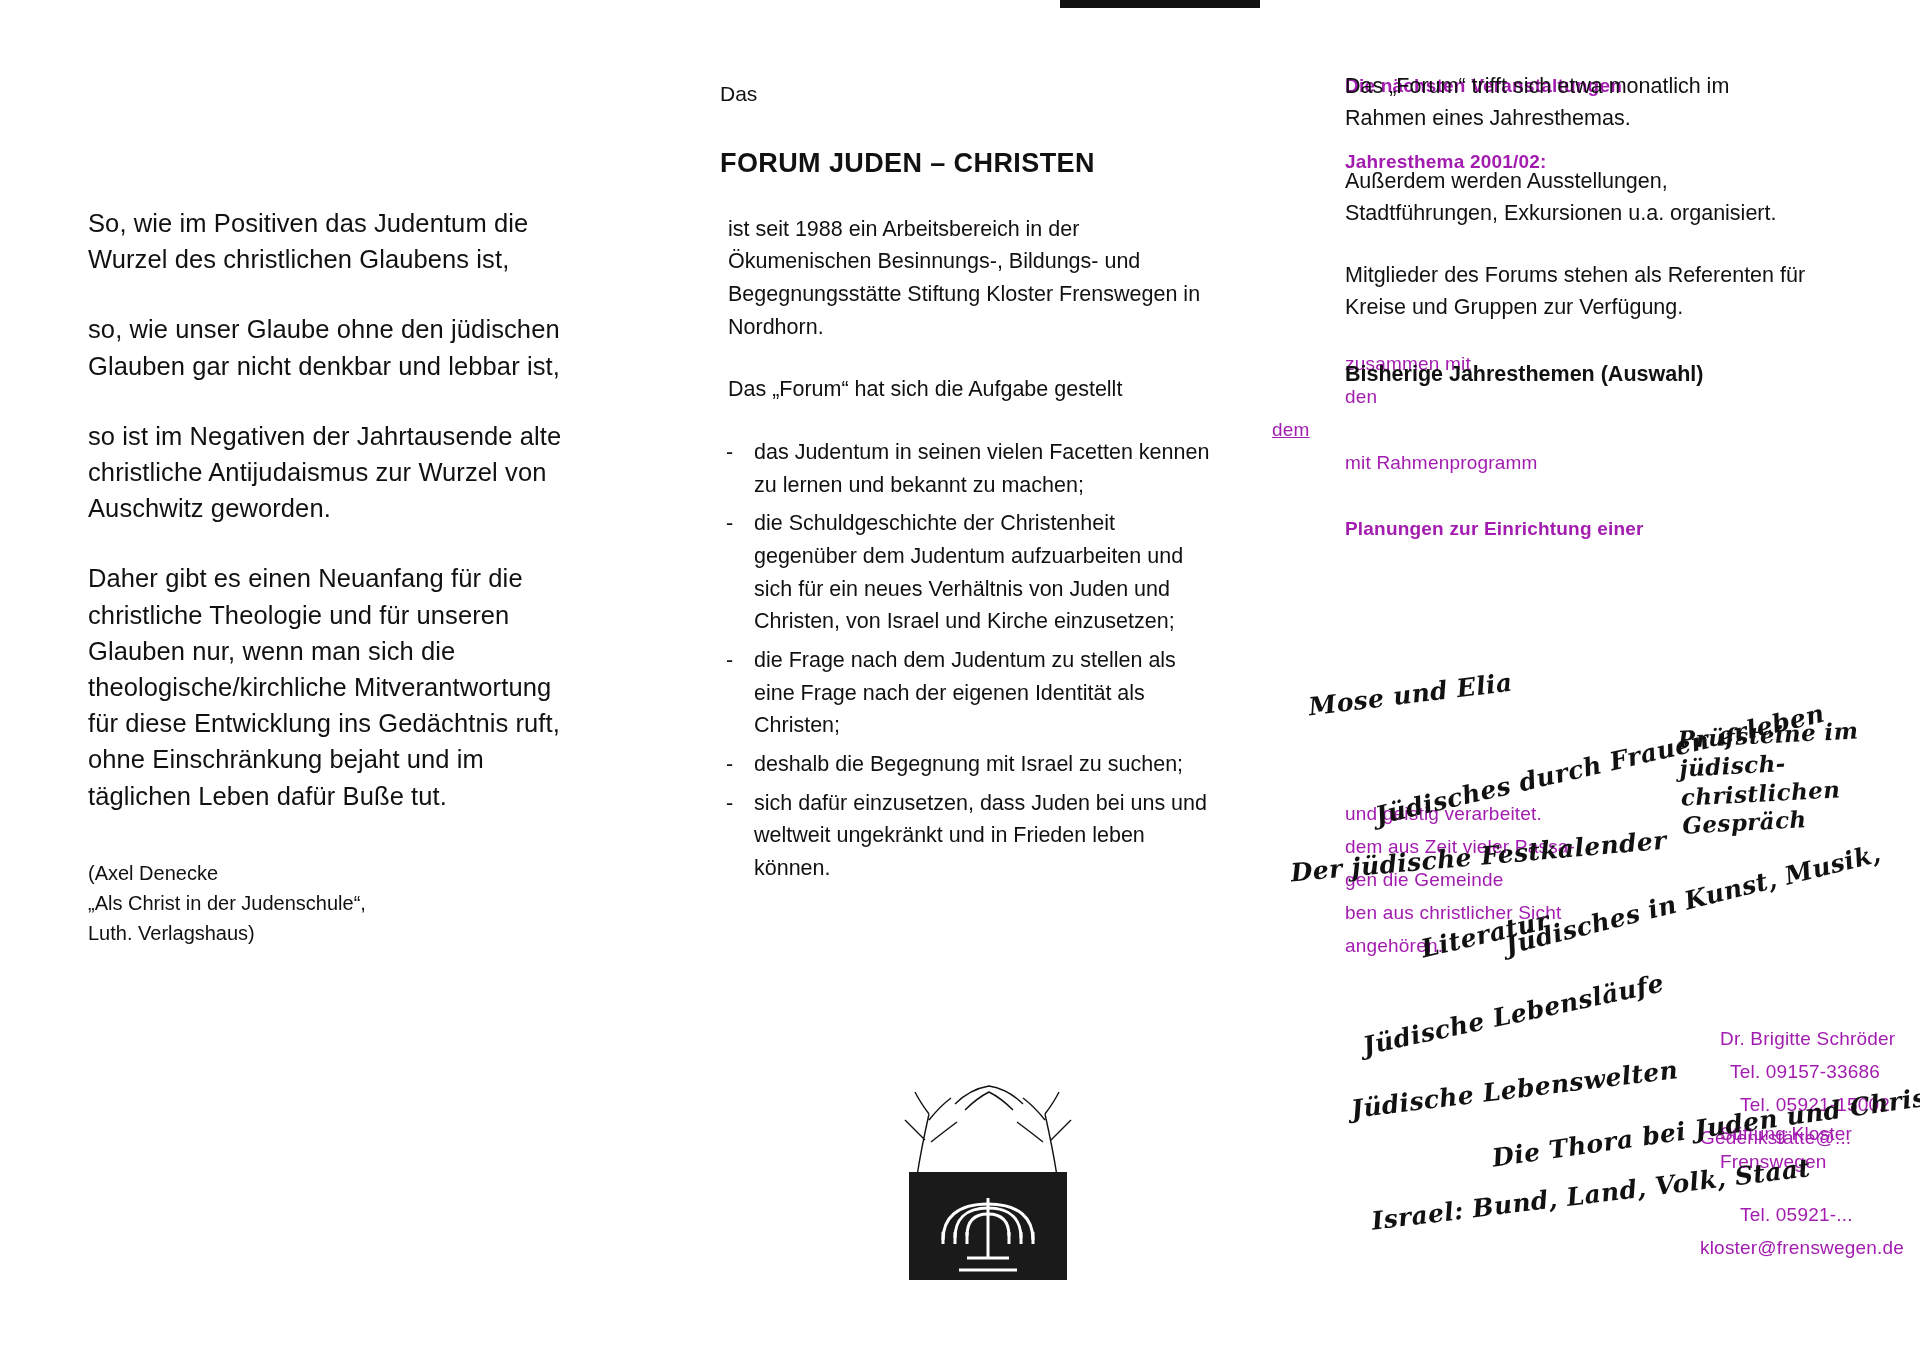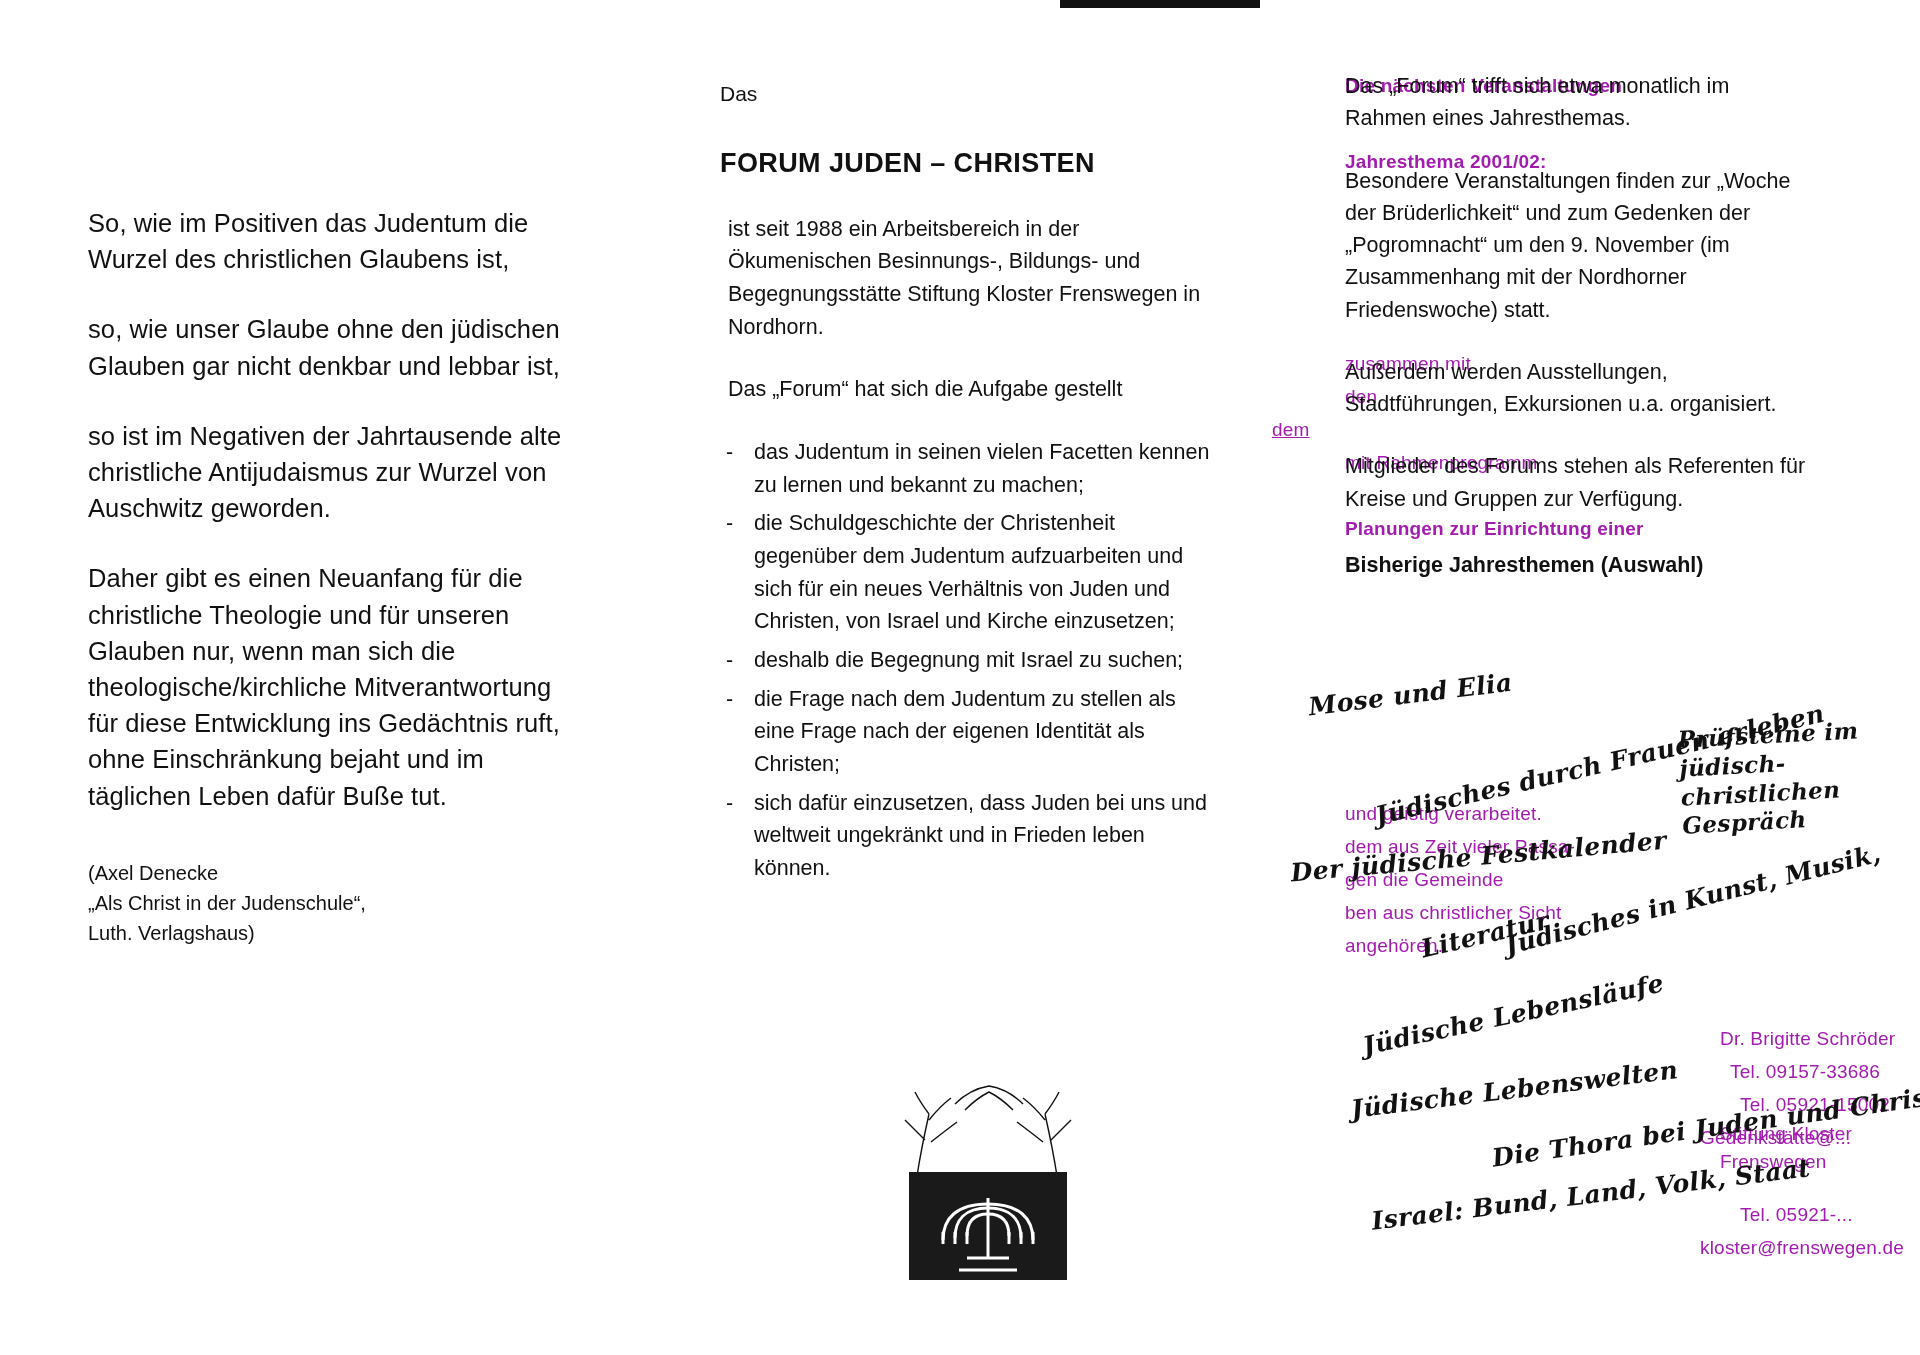--- a/index.html
+++ b/index.html
@@ -201,22 +201,22 @@
   </div>
 
   <div class="col2">
     <div class="lead">Das</div>
     <h1>FORUM JUDEN – CHRISTEN</h1>
     <p>ist seit 1988 ein Arbeitsbereich in der Ökumenischen Besinnungs-, Bildungs- und Begegnungsstätte Stiftung Kloster Frenswegen in Nordhorn.</p>
     <p>Das „Forum“ hat sich die Aufgabe gestellt</p>
     <ul>
       <li>das Judentum in seinen vielen Facetten kennen zu lernen und bekannt zu machen;</li>
       <li>die Schuldgeschichte der Christenheit gegenüber dem Judentum aufzuarbeiten und sich für ein neues Verhältnis von Juden und Christen, von Israel und Kirche einzusetzen;</li>
+      <li>die Frage nach dem Judentum zu stellen als eine Frage nach der eigenen Identität als Christen;</li>
       <li>deshalb die Begegnung mit Israel zu suchen;</li>
-      <li>die Frage nach dem Judentum zu stellen als eine Frage nach der eigenen Identität als Christen;</li>
       <li>sich dafür einzusetzen, dass Juden bei uns und weltweit ungekränkt und in Frieden leben können.</li>
     </ul>
   </div>
 
   <div class="menorah">
     <svg viewBox="0 0 186 205" width="186" height="205" xmlns="http://www.w3.org/2000/svg">
 
       <g stroke="#111" fill="none" stroke-width="1.4">
         <path d="M22,96 C26,70 30,52 34,34 M34,34 C28,26 24,20 20,12 M34,40 C42,30 48,24 56,18 M30,60 C22,52 16,46 10,40 M36,62 C46,54 54,48 62,42"></path>
         <path d="M162,96 C158,70 154,52 150,34 M150,34 C156,26 160,20 164,12 M150,40 C142,30 136,24 128,18 M156,60 C164,52 170,46 176,40 M148,62 C138,54 130,48 122,42"></path>
@@ -238,21 +238,20 @@
         <line x1="126" y1="152" x2="126" y2="164"></line>
         <line x1="138" y1="152" x2="138" y2="164"></line>
         <line x1="72" y1="178" x2="114" y2="178"></line>
         <line x1="64" y1="190" x2="122" y2="190"></line>
       </g>
     </svg>
   </div>
 
   <div class="col3">
     <p>Das „Forum“ trifft sich etwa monatlich im Rahmen eines Jahresthemas.</p>
-    <p>Besondere Veranstaltungen finden zur „Woche der Brüderlichkeit“ und zum Gedenken der „Pogromnacht“ um den 9. November (im Zusammenhang mit der Nordhorner Friedenswoche) statt.</p>
     <p>Außerdem werden Ausstellungen, Stadtführungen, Exkursionen u.a. organisiert.</p>
     <p>Mitglieder des Forums stehen als Referenten für Kreise und Gruppen zur Verfügung.</p>
     <div class="themes-title">Bisherige Jahresthemen (Auswahl)</div>
   </div>
 
   <div class="themes">
     <div class="theme t1">Mose und Elia</div>
     <div class="theme t2">Jüdisches durch Frauen erleben</div>
     <div class="theme t3">Prüfsteine im jüdisch-christlichen Gespräch</div>
     <div class="theme t4">Der jüdische Festkalender</div>

